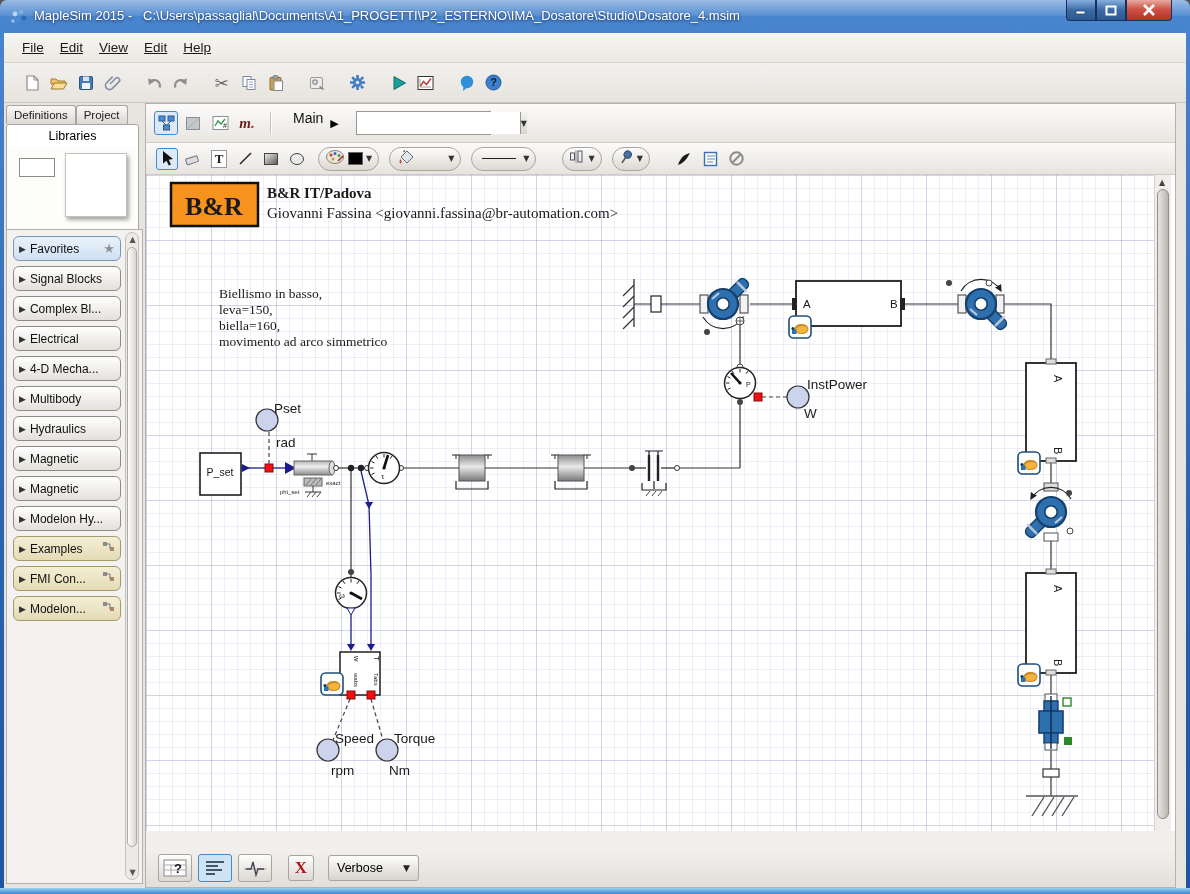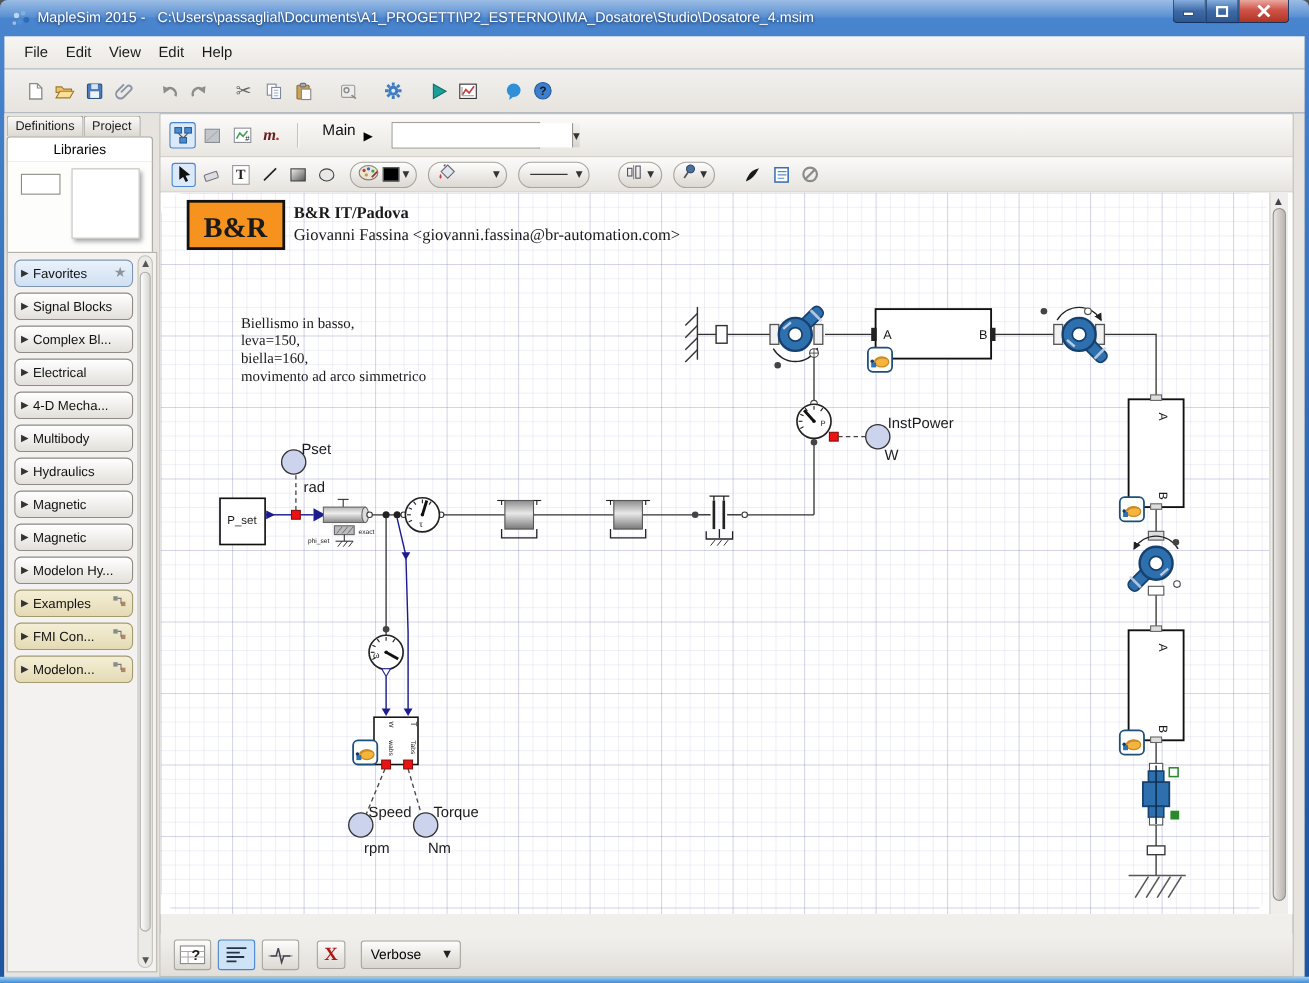--- a/index.html
+++ b/index.html
@@ -19,21 +19,21 @@
   .winbtn{width:30px;height:21px;border:1px solid #14325e;border-top:none;
        background:linear-gradient(#86aede,#3d6aa6 50%,#2d578f);
        display:flex;align-items:center;justify-content:center;}
   .winbtn.min{border-radius:0 0 0 4px;}
   .winbtn.close{width:46px;border-radius:0 0 4px 0;
        background:linear-gradient(#e8a9a0,#cf5448 45%,#b03326);}
   
   .menubar{position:absolute;left:4px;top:33px;width:1182px;height:30px;
        background:linear-gradient(#f7f5f2,#ece9e4);display:flex;align-items:center;
        padding-left:10px;border-bottom:1px solid #d8d4ce;}
-  .menu-item{font-size:13.5px;color:#1a1a1a;padding:4px 8px;}
+  .menu-item{font-size:13.5px;color:#1a1a1a;padding:4px 8px;text-decoration:underline;}
   .toolbar{position:absolute;left:4px;top:63px;width:1182px;height:40px;
        background:linear-gradient(#f2f0ed,#e7e4df);display:flex;align-items:center;
        padding-left:14px;border-bottom:1px solid #c9c5bf;}
   .tbtn{width:27px;height:27px;display:flex;align-items:center;justify-content:center;}
   .tgap{width:14px;}
   .dj{font-family:"DejaVu Sans",sans-serif;}
   
   .body{position:absolute;left:4px;top:103px;width:1182px;height:785px;background:#e7e4e0;}
   
   .sidebar{position:absolute;left:0;top:0;width:141px;height:785px;background:#e7e4e0;}
@@ -94,21 +94,21 @@
   .swatch{width:15px;height:13px;background:#000;border:1px solid #666;}
   .linesample{width:34px;height:0;border-top:1.6px solid #222;margin:0 4px;}
   
   .viewport{position:absolute;left:0;top:71px;width:1029px;height:656px;background:#fff;}
   .grid-area{position:absolute;left:0;top:0;width:1008px;height:656px;overflow:hidden;
      background:
       linear-gradient(to right, rgba(110,110,185,.22) 1px, transparent 1px) 0 0/65px 65px,
       linear-gradient(to bottom, rgba(110,110,185,.22) 1px, transparent 1px) 0 0/65px 65px,
       linear-gradient(to right, rgba(130,130,195,.13) 1px, transparent 1px) 0 0/13px 13px,
       linear-gradient(to bottom, rgba(130,130,195,.13) 1px, transparent 1px) 0 0/13px 13px,
-      #fff; border-radius: 24px;}
+      #fff;}
   .vscroll{position:absolute;left:1008px;top:0;width:17px;height:656px;background:#f0eeec;
        border-left:1px solid #d5d1cb;}
   .vscroll .thumb{position:absolute;left:2px;top:14px;width:12px;height:630px;
        background:linear-gradient(90deg,#e8e6e3,#b9b5af);border:1px solid #8f8b85;border-radius:6px;}
   .varrow{position:absolute;left:4px;font-size:8px;color:#444;}
   
   .consolebar{position:absolute;left:0;top:745px;width:1029px;height:38px;
        background:linear-gradient(#f2f0ed,#e2dfda);display:flex;align-items:center;
        padding-left:12px;gap:6px;}
   .cbtn{width:34px;height:28px;border:1px solid #a8a49e;border-radius:3px;

